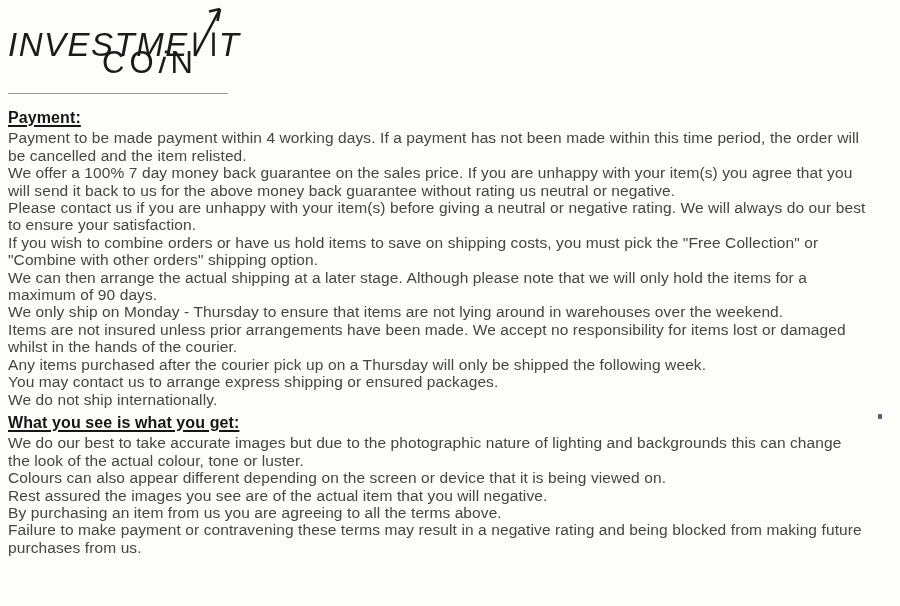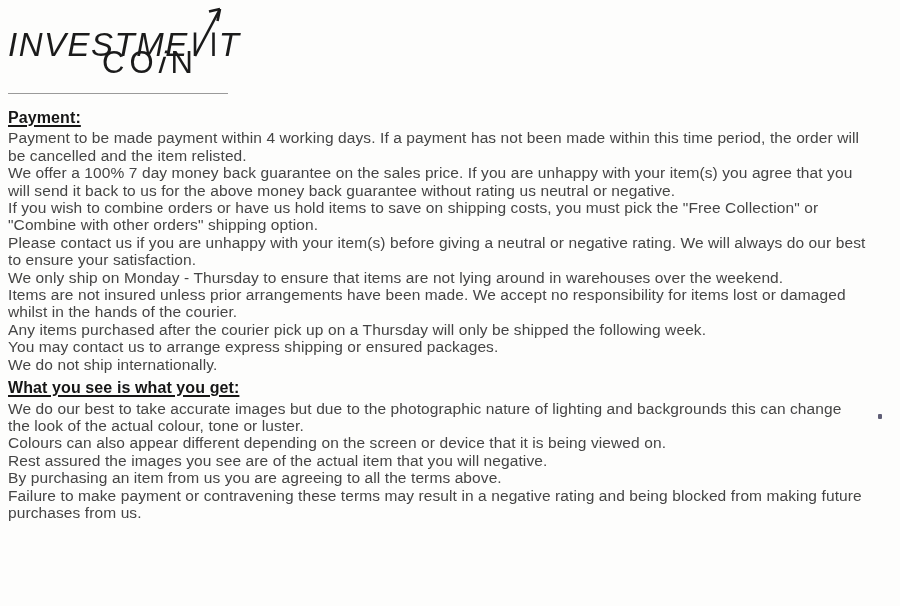--- a/index.html
+++ b/index.html
@@ -116,22 +116,23 @@
     <div class="logo-line2"><span>CO</span><span class="slant-i">i</span><span>N</span></div>
     <hr class="logo-rule">
   </header>
 
   <main class="terms">
 
     <section>
       <h2>Payment:</h2>
       <p>Payment to be made payment within 4 working days. If a payment has not been made within this time period, the order will be cancelled and the item relisted.</p>
       <p>We offer a 100% 7 day money back guarantee on the sales price. If you are unhappy with your item(s) you agree that you will send it back to us for the above money back guarantee without rating us neutral or negative.</p>
+      <p>Please contact us if you are unhappy with your item(s) before giving a neutral or negative rating. We will always do our best to ensure your satisfaction.</p>
       <p>If you wish to combine orders or have us hold items to save on shipping costs, you must pick the "Free Collection" or "Combine with other orders" shipping option.</p>
-      <p>Please contact us if you are unhappy with your item(s) before giving a neutral or negative rating. We will always do our best to ensure your satisfaction.</p>
+      <p>We can then arrange the actual shipping at a later stage. Although please note that we will only hold the items for a maximum of 90 days.</p>
     </section>
 
     <section>
       <p>We only ship on Monday - Thursday to ensure that items are not lying around in warehouses over the weekend.</p>
       <p>Items are not insured unless prior arrangements have been made. We accept no responsibility for items lost or damaged whilst in the hands of the courier.</p>
       <p>Any items purchased after the courier pick up on a Thursday will only be shipped the following week.</p>
       <p>You may contact us to arrange express shipping or ensured packages.</p>
       <p>We do not ship internationally.</p>
     </section>
 

